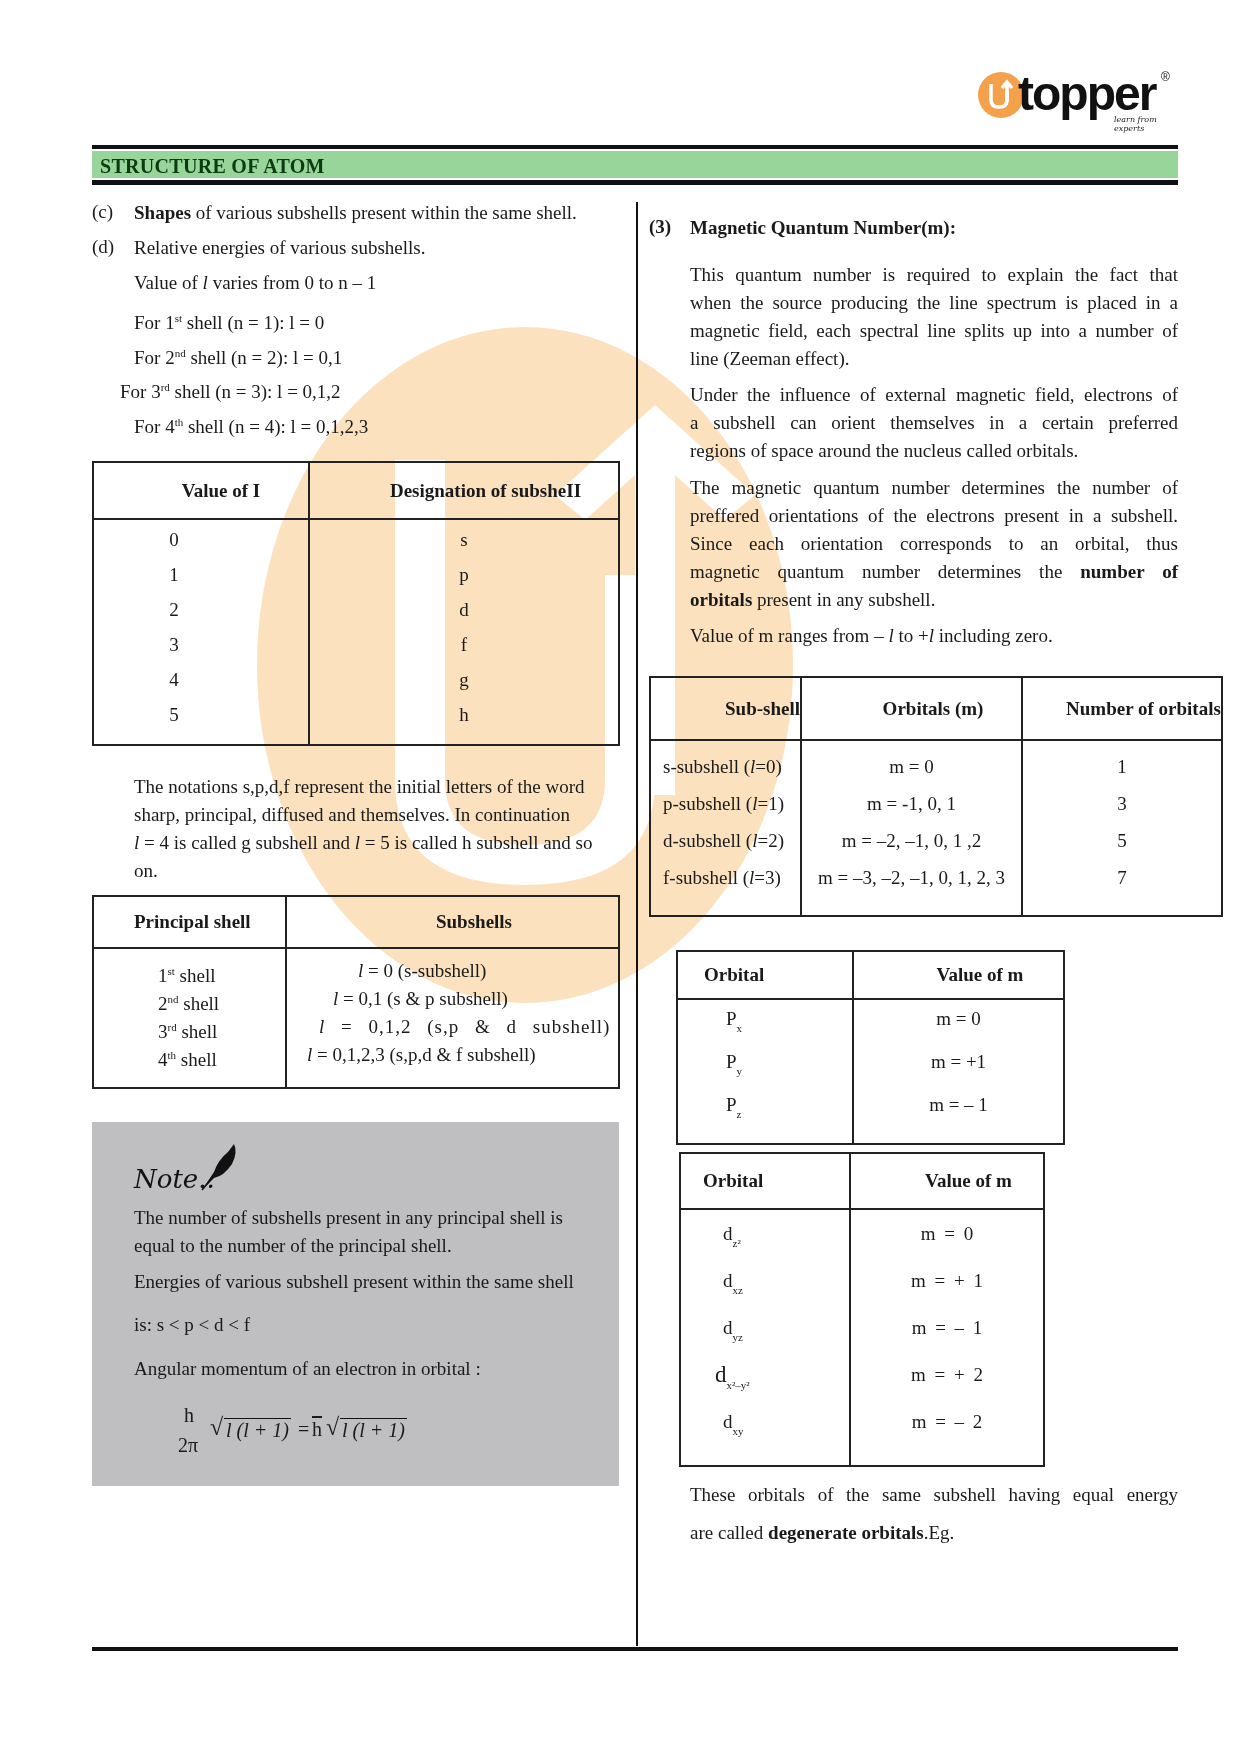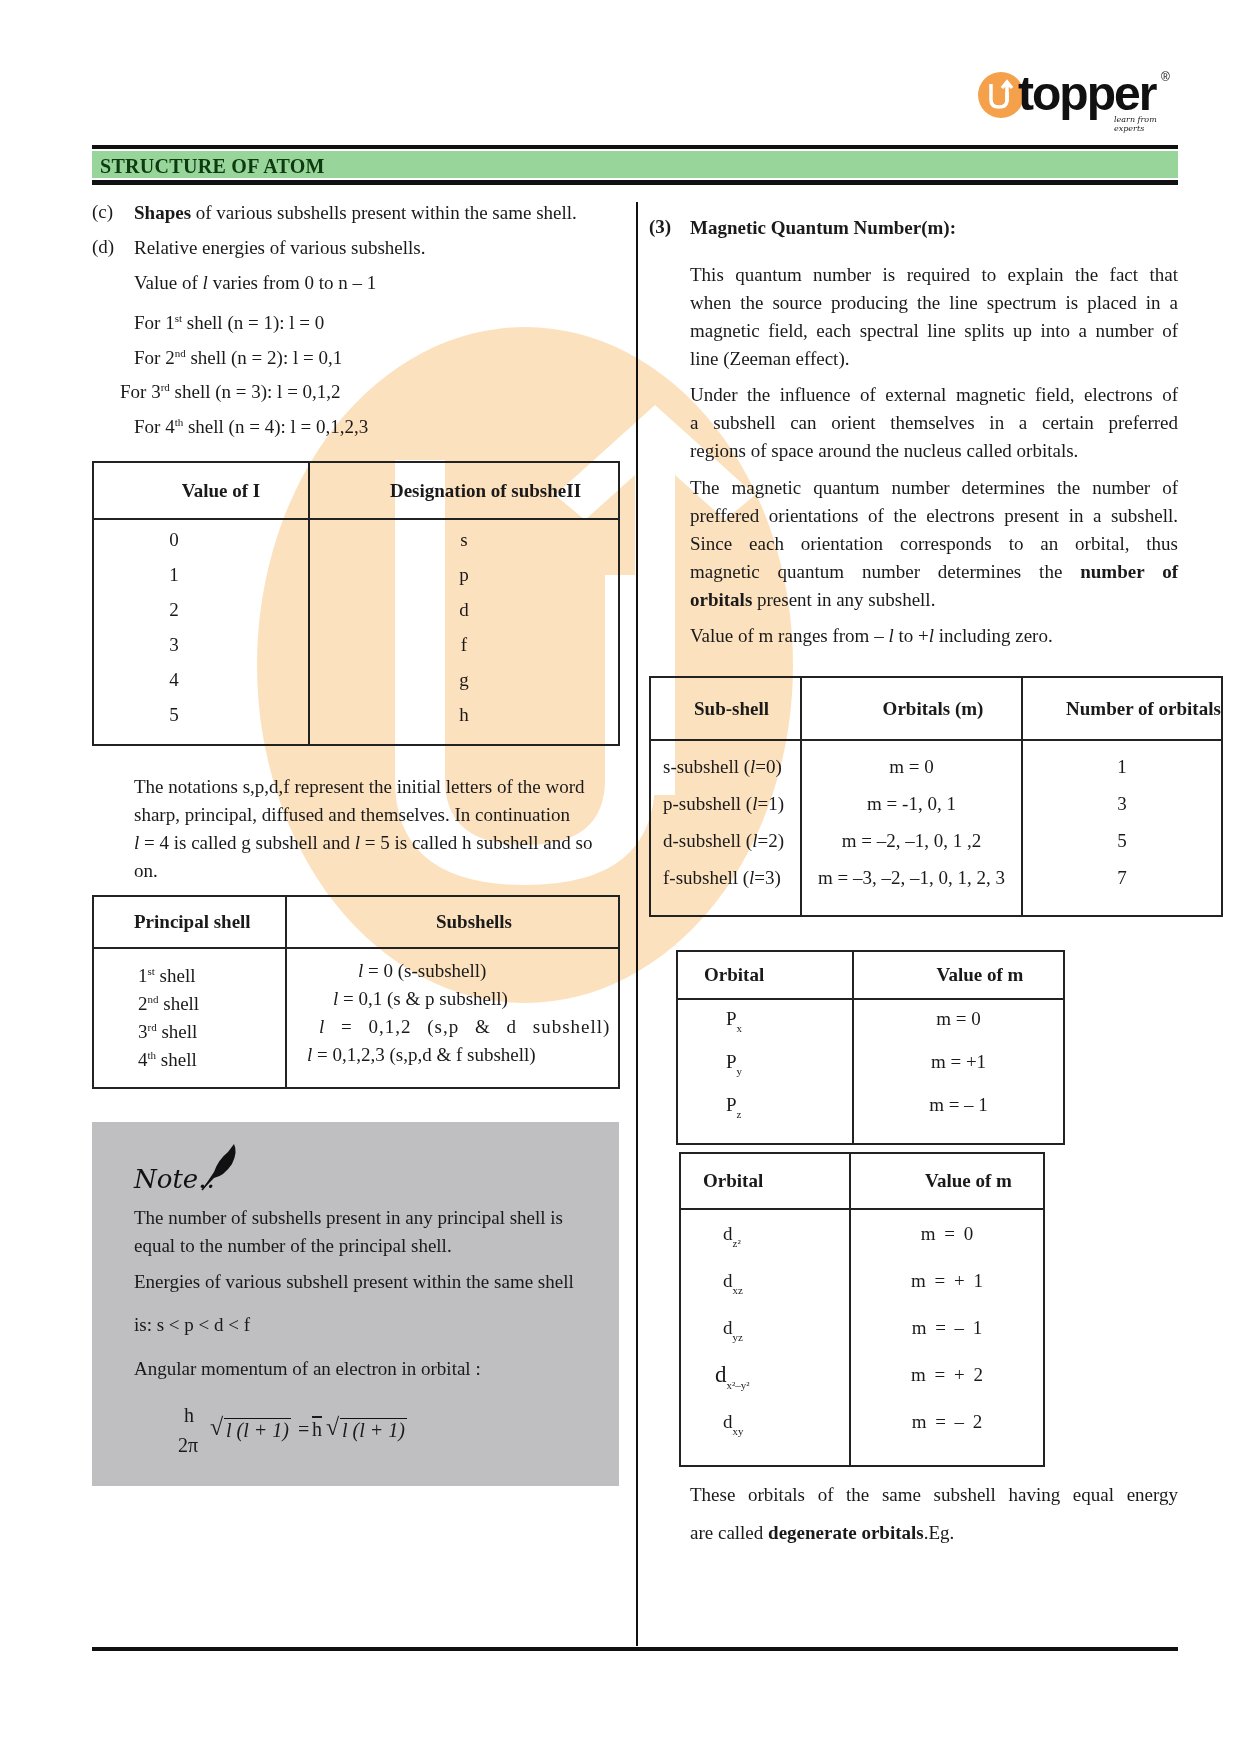--- a/index.html
+++ b/index.html
@@ -153,21 +153,21 @@
   <div class="txt" style="left:134px; top:831px;"><span class="it">l</span><span> = 4 is called g subshell and </span><span class="it">l</span><span> = 5 is called h subshell and so</span></div>
   <div class="txt" style="left:134px; top:859px;">on.</div>
 
   <table class="t2">
     <tbody>
         <tr>
       <th class="c1" style="text-align:left; padding-left:40px;">Principal shell</th>
       <th>Subshells</th>
     </tr>
     <tr>
-      <td class="stack" style="padding-left:44px;">
+      <td class="stack" style="padding-left:64px;">
         <div><span>1</span><sup>st</sup><span> shell</span></div>
         <div><span>2</span><sup>nd</sup><span> shell</span></div>
         <div><span>3</span><sup>rd</sup><span> shell</span></div>
         <div><span>4</span><sup>th</sup><span> shell</span></div>
       </td>
       <td class="stack">
         <div style="padding-left:71px;"><span class="it">l</span><span> = 0 (s-subshell)</span></div>
         <div style="padding-left:46px;"><span class="it">l</span><span> = 0,1 (s &amp; p subshell)</span></div>
         <div style="padding-left:32px; word-spacing:10px; letter-spacing:1px;"><span class="it">l</span><span> = 0,1,2 (s,p &amp; d subshell)</span></div>
         <div style="padding-left:20px;"><span class="it">l</span><span> = 0,1,2,3 (s,p,d &amp; f subshell)</span></div>
@@ -224,21 +224,21 @@
     <div><b>orbitals</b><span> present in any subshell.</span></div>
   </div>
 
   <div class="txt" style="left:690px; top:624px;">
     <span>Value of m ranges from – </span><span class="it">l</span><span> to +</span><span class="it">l</span><span> including zero.</span>
   </div>
 
   <table class="t3">
     <tbody>
         <tr>
-      <th style="width:177px; text-align:center; padding-left:12px;">Sub-shell</th>
+      <th style="width:177px; text-align:right; padding-left:12px;">Sub-shell</th>
       <th style="width:203px;">Orbitals (m)</th>
       <th style="white-space:nowrap;">Number of orbitals</th>
     </tr>
     <tr>
       <td class="stack" style="padding-left:12px; white-space:nowrap;">
         <div><span>s-subshell (</span><span class="it">l</span><span>=0)</span></div>
         <div><span>p-subshell (</span><span class="it">l</span><span>=1)</span></div>
         <div><span>d-subshell (</span><span class="it">l</span><span>=2)</span></div>
         <div><span>f-subshell (</span><span class="it">l</span><span>=3)</span></div>
       </td>

